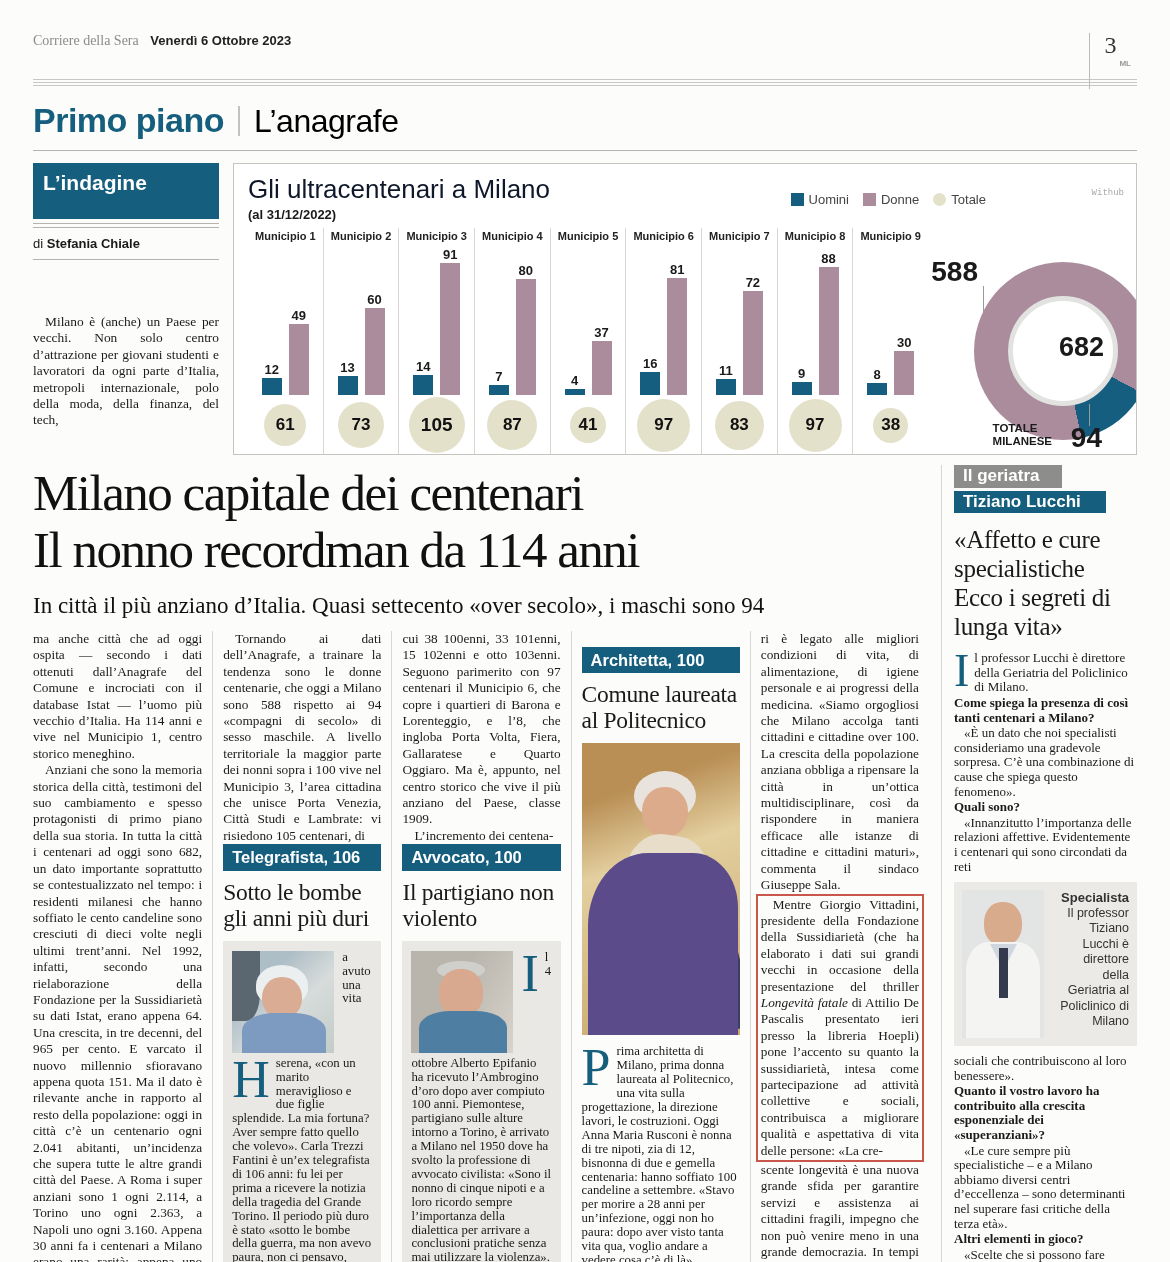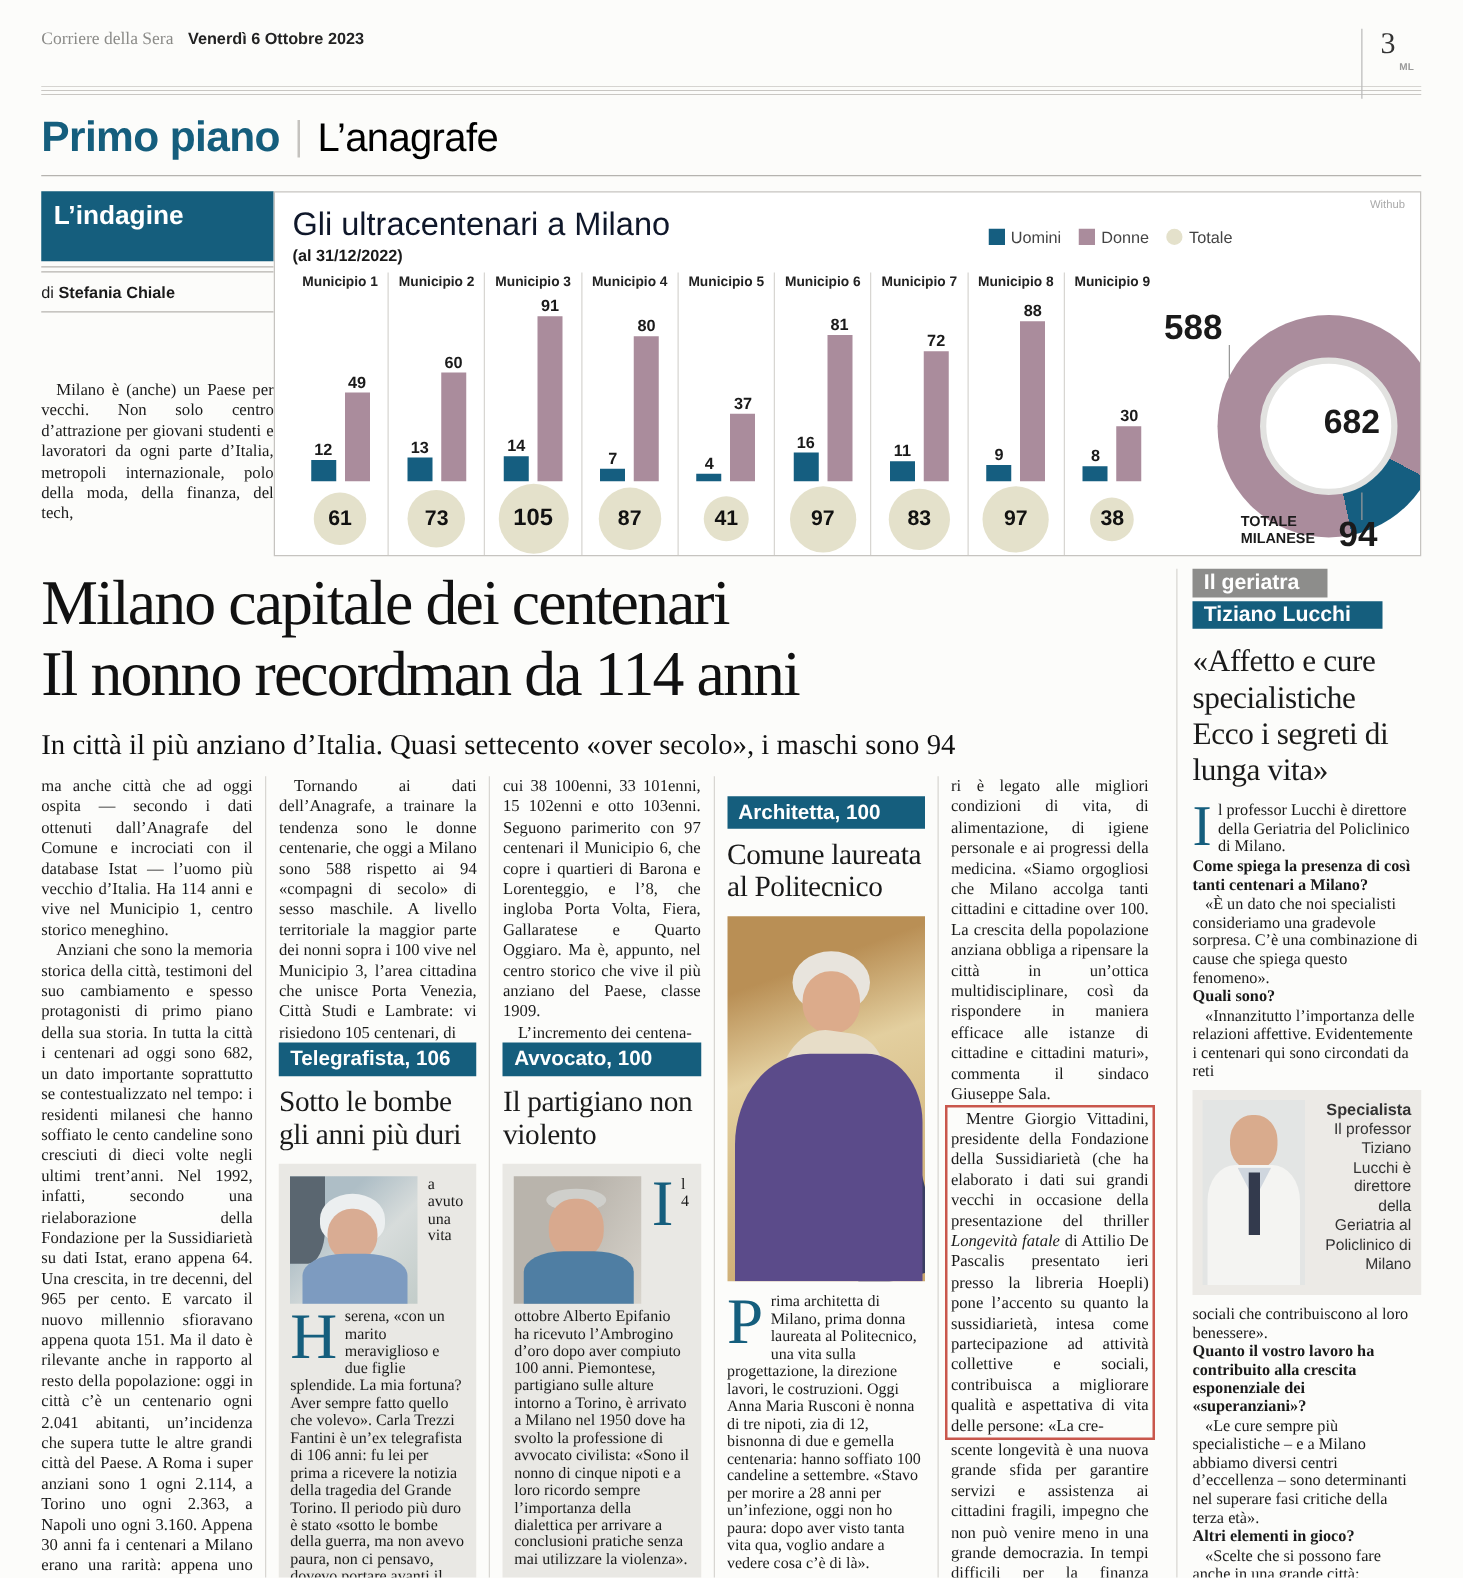--- a/index.html
+++ b/index.html
@@ -1,49 +1,49 @@
 <!DOCTYPE html>
 <html><head>
 <meta charset="utf-8">
 <style>
   html,body{margin:0;padding:0;}
   body{width:1170px;height:1262px;overflow:hidden;background:#fcfcfa;color:#1a1a1a;
        font-family:"Liberation Serif",serif;}
-  .page{width:1170px;height:1262px;position:relative;padding:5px 33px 0 33px;box-sizing:border-box;}
+  .page{width:1170px;height:1262px;position:relative;padding:15px 33px 0 33px;box-sizing:border-box;}
 
   
   .masthead{display:flex;align-items:flex-start;justify-content:space-between;padding-top:18px;height:44px;}
   .mast-left{font-family:"Liberation Sans",sans-serif;font-size:13px;}
   .mast-paper{color:#8b8b88;font-family:"Liberation Serif",serif;font-size:14px;margin-right:8px;}
   .mast-date{font-weight:bold;color:#222;}
   .mast-right{display:flex;align-items:flex-start;border-left:1px solid #bbb;padding-left:14px;height:56px;margin-right:6px;}
   .pagenum{font-size:24px;font-family:"Liberation Serif",serif;color:#333;line-height:1;}
   .edition{font-size:8px;color:#999;font-weight:bold;margin-left:3px;margin-top:26px;font-family:"Liberation Sans",sans-serif;}
   .mast-rule{height:8px;margin-top:2px;background:repeating-linear-gradient(to bottom,#c9c7c3 0,#c9c7c3 1px,transparent 1px,transparent 3px);}
 
   
   .kickrow{display:flex;align-items:baseline;gap:14px;padding:14px 0 10px 0;}
   .kick-section{font-family:"Liberation Sans",sans-serif;font-weight:bold;font-size:34px;color:#155e7d;letter-spacing:-.5px;}
   .kick-sep{width:2px;height:30px;background:#c4c2be;align-self:center;}
   .kick-sub{font-family:"Liberation Sans",sans-serif;font-weight:300;font-size:32px;color:#000000;letter-spacing:-.5px;}
   .kick-rule{border-bottom:1px solid #b5b3af;}
 
   
-  .toprow{display:grid;grid-template-columns:186px 1fr;column-gap:0;margin-top:12px;height:292px;}
+  .toprow{display:grid;grid-template-columns:186px 1fr;column-gap:14px;margin-top:12px;height:292px;}
   .indagine-box{background:#155e7d;color:#fff;font-family:"Liberation Sans",sans-serif;font-weight:bold;font-size:21px;padding:8px 10px 24px 10px;}
   .dbl-rule{border-top:1px solid #b5b3af;border-bottom:1px solid #b5b3af;height:3px;margin-top:4px;}
   .byline{font-family:"Liberation Sans",sans-serif;font-size:13px;padding:8px 0 8px 0;border-bottom:1px solid #b5b3af;}
   .byline b{font-weight:bold;}
   .sidebar-text{font-size:13.4px;line-height:16.4px;text-align:justify;margin-top:54px;}
   .sidebar-text .indent{display:inline-block;width:12px;}
 
   .chartbox{border:1px solid #c6c4c0;background:#fff;position:relative;box-sizing:border-box;padding:10px 12px 6px 14px;overflow:hidden;}
   .chart-title{font-family:"Liberation Sans",sans-serif;font-weight:300;font-size:26px;color:#0f172a;}
   .chart-subtitle{font-family:"Liberation Sans",sans-serif;font-weight:bold;font-size:13px;margin-top:2px;}
-  .chart-credit{position:absolute;top:4px;right:12px;font-family:Liberation Sans, sans-serif;font-size:9px;color:#aaa;}
+  .chart-credit{position:absolute;top:24px;right:12px;font-family:Liberation Mono, monospace;font-size:9px;color:#aaa;}
   .legend{position:absolute;top:28px;right:150px;display:flex;gap:14px;font-family:"Liberation Sans",sans-serif;font-size:13px;color:#444;align-items:center;}
   .leg-item{display:flex;align-items:center;gap:5px;}
   .sw{width:13px;height:13px;display:inline-block;}
   .sw.round{border-radius:50%;}
   .chart-body{display:flex;margin-top:6px;height:228px;}
   .groups{flex:1;display:flex;}
   .muni{flex:1;display:flex;flex-direction:column;align-items:center;border-left:1px solid #d8d6d2;padding-top:2px;}
   .muni:first-child{border-left:none;}
   .muni-label{font-family:"Liberation Sans",sans-serif;font-weight:bold;font-size:11px;color:#222;}
   .bars{display:flex;align-items:flex-end;gap:7px;height:152px;margin-top:2px;}

